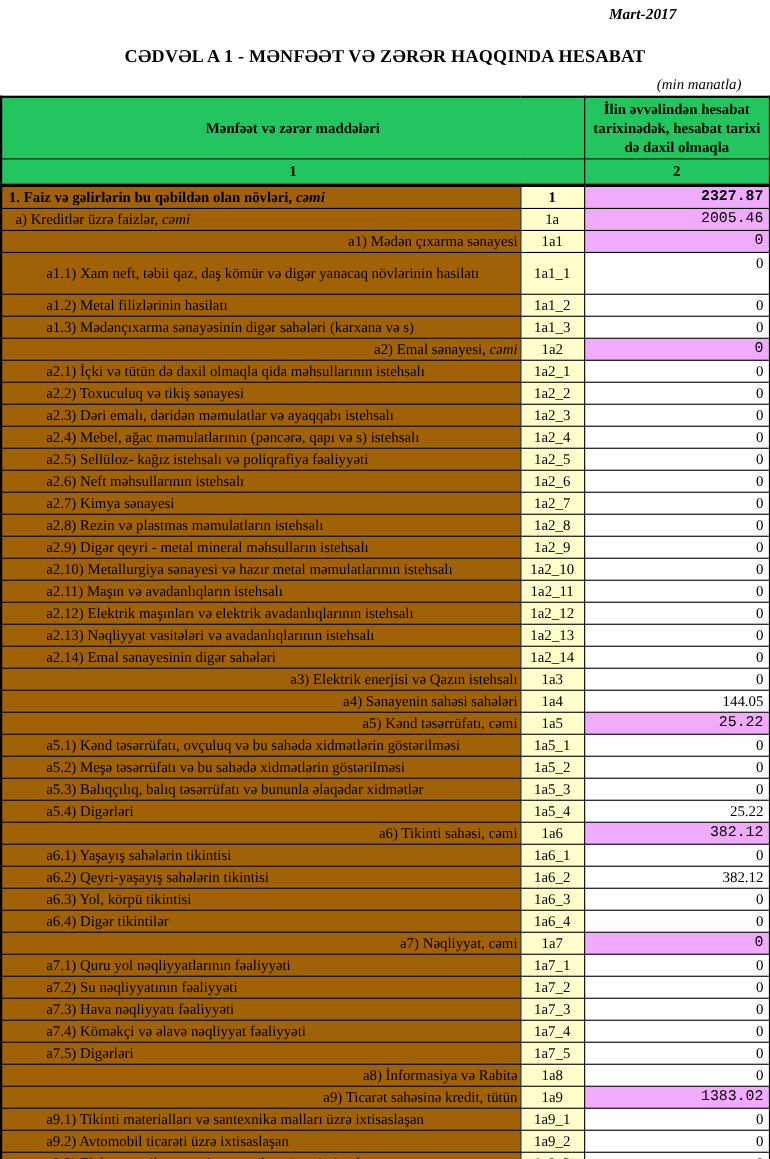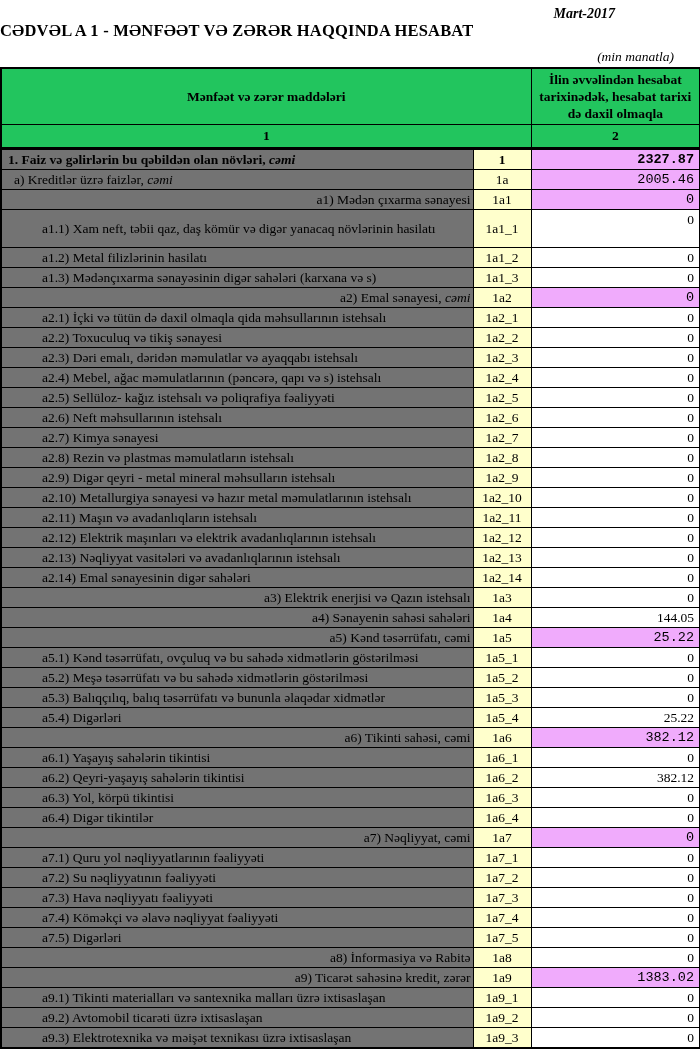--- a/index.html
+++ b/index.html
@@ -15,21 +15,22 @@
 
   .period {
     padding: 6px 85px 0 0;
     text-align: right;
     font-size: 14px;
     font-weight: bold;
     font-style: italic;
     line-height: 15px;
   }
   .title {
-    margin-top: 0;
+    margin-top: 20px;
+    text-align: center;
     font-size: 16.5px;
     font-weight: bold;
     letter-spacing: 0.2px;
     line-height: 19px;
   }
   .unit-note {
     margin-top: 9px;
     padding-right: 26px;
     text-align: right;
     font-style: italic;
@@ -62,21 +63,21 @@
   th.h-value  { height: 52px; line-height: 17px; }
   tr.colnums th { height: 24px; border-bottom: 3px solid #000; }
 
   tbody td {
     font-size: 13.5px;
     line-height: 17px;
     padding: 1px 0;
     height: 18px;
   }
   td.lbl {
-    background: #737373;
+    background: #a16207;
     padding-left: 3px;
     padding-right: 2px;
     vertical-align: middle;
   }
   td.code {
     background: #FFFFCC;
     text-align: center;
     vertical-align: middle;
   }
   td.val {
@@ -317,21 +318,21 @@
     <td class="lbl"><span class="lbl-text">a7.5) Digərləri</span><span class="lbl-italic it"></span></td>
     <td class="code">1a7_5</td>
     <td class="val bg-w">0</td>
   </tr>
         <tr class="lv2">
     <td class="lbl"><span class="lbl-text">a8)  İnformasiya və Rabitə</span><span class="lbl-italic it"></span></td>
     <td class="code">1a8</td>
     <td class="val bg-w">0</td>
   </tr>
         <tr class="lv2">
-    <td class="lbl"><span class="lbl-text">a9) Ticarət sahəsinə kredit, zərər</span><span class="lbl-italic it"></span></td>
+    <td class="lbl"><span class="lbl-text">a9) Ticarət sahəsinə kredit, tütün</span><span class="lbl-italic it"></span></td>
     <td class="code">1a9</td>
     <td class="val bg-y">1383.02</td>
   </tr>
         <tr class="lv3">
     <td class="lbl"><span class="lbl-text">a9.1) Tikinti materialları və santexnika malları üzrə ixtisaslaşan</span><span class="lbl-italic it"></span></td>
     <td class="code">1a9_1</td>
     <td class="val bg-w">0</td>
   </tr>
         <tr class="lv3">
     <td class="lbl"><span class="lbl-text">a9.2) Avtomobil ticarəti üzrə ixtisaslaşan</span><span class="lbl-italic it"></span></td>

